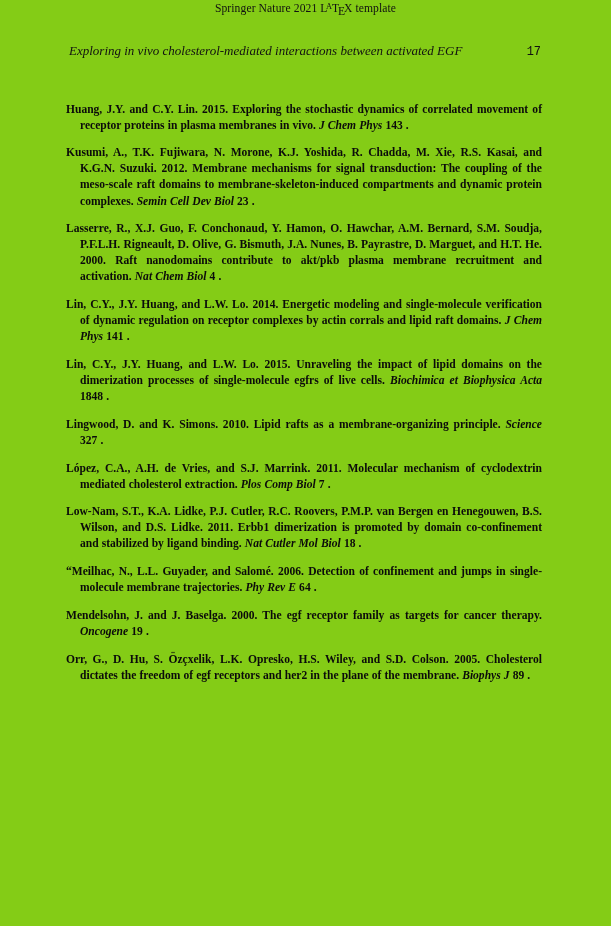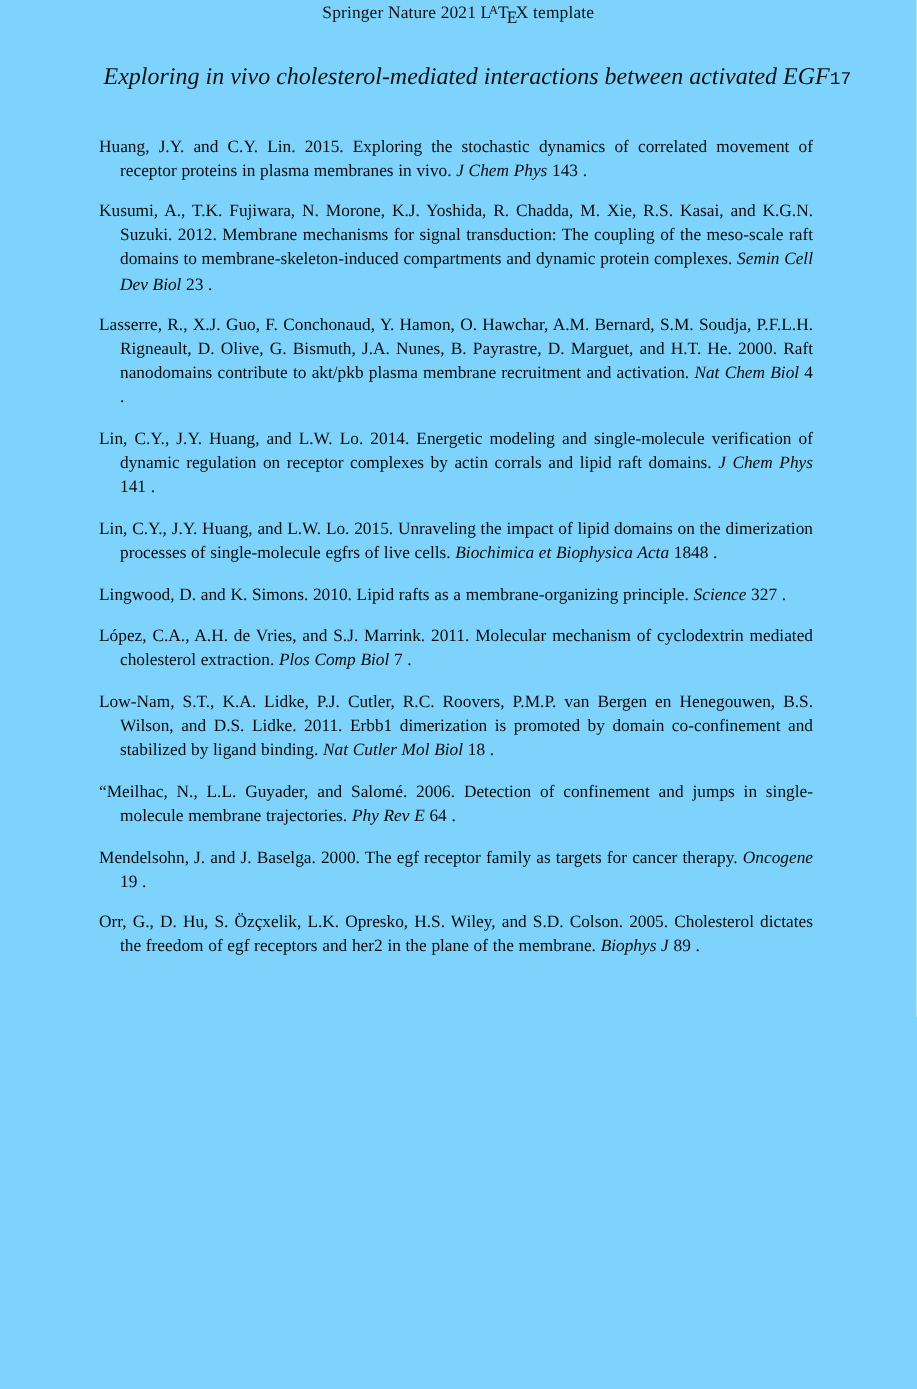--- a/index.html
+++ b/index.html
@@ -15,21 +15,21 @@
     font-family: "Liberation Serif", "DejaVu Serif", serif;
     color: #000000;
     overflow: hidden;
   }
 
   .page {
     position: absolute;
     inset: 0;
     width: 611px;
     height: 926px;
-    background: #7dd3fc;
+    background: #84cc16;
   }
 
   
   .journal-header {
     position: absolute;
     top: 2px;
     left: 0;
     right: 0;
     text-align: center;
     font-size: 11.6px;
@@ -62,36 +62,37 @@
     position: absolute;
     top: 43px;
     left: 69px;
     width: 472px;
     display: flex;
     align-items: baseline;
     justify-content: space-between;
   }
   .running-title {
     font-style: italic;
-    font-size: 16px;
+    font-size: 13px;
     white-space: nowrap;
     color: #111;
   }
   .page-number {
     font-size: 11.9px;
     color: #111;
     font-family: Liberation Mono, monospace;
   }
 
   
   .bibliography {
     position: absolute;
-    top: 78px;
+    top: 89px;
     left: 66px;
     width: 476px;
+    font-weight: bold;
   }
 
   .bib-entry {
     font-size: 11.55px;
     line-height: 16.1px;
     text-align: justify;
     text-justify: inter-word;
     padding-left: 14px;
     text-indent: -14px;
     margin-bottom: 9.6px;

